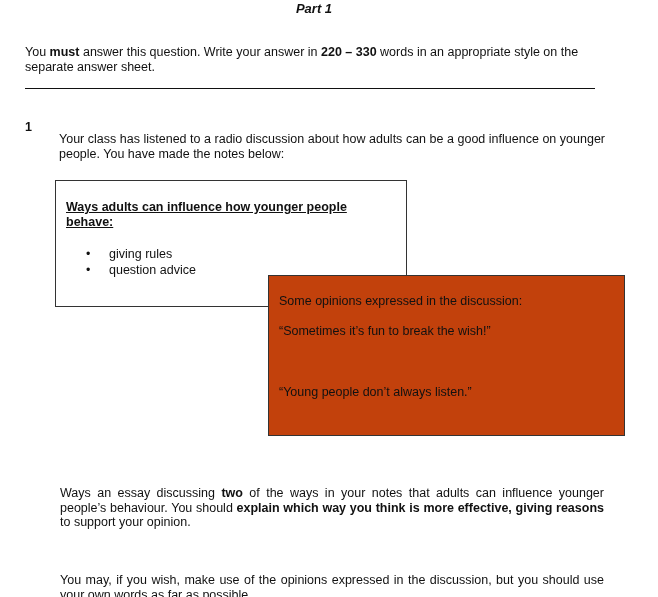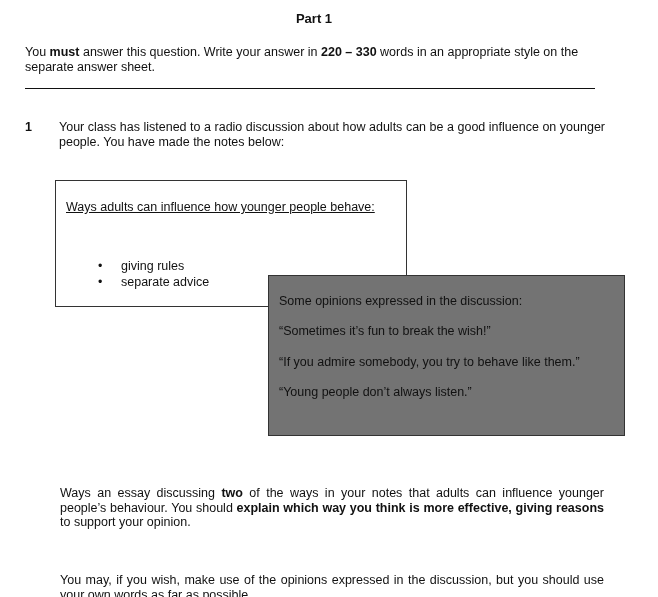--- a/index.html
+++ b/index.html
@@ -1,29 +1,29 @@
 <!DOCTYPE html>
 <html><head>
   <meta charset="utf-8">
   <style>
     html, body { margin: 0; padding: 0; background: #fff; }
     body { width: 658px; height: 597px; position: relative; overflow: hidden;
            font-family: "Liberation Sans", sans-serif; color: #111; font-size: 12.5px; }
     .abs { position: absolute; }
-    #part-title { left: 0; width: 628px; top: 11px; text-align: center; font-weight: bold; font-size: 13px; }
+    #part-title { left: 0; width: 628px; top: 1px; text-align: center; font-weight: bold; font-size: 13px; font-style: italic; }
     #instructions { left: 25px; top: 45px; width: 585px; line-height: 15px; }
     #rule { left: 25px; top: 88px; width: 570px; height: 0; border-top: 1.5px solid #111; }
     #qnum { left: 25px; top: 120px; font-weight: bold; }
-    #qtext { left: 59px; top: 120px; width: 546px; line-height: 15px; text-align: justify; }
+    #qtext { left: 59px; top: 132px; width: 546px; line-height: 15px; text-align: justify; }
     #box1 { left: 55px; top: 180px; width: 352px; height: 127px; border: 1px solid #333; box-sizing: border-box; }
-    #box1-heading { left: 10px; top: 19px; width: 320px; font-weight: normal; text-decoration: underline; line-height: 15px; }
-    #box1-list { left: 30px; top: 65px; margin: 12px; padding: 0; list-style: none; line-height: 16px; }
+    #box1-heading { left: 10px; top: 19px; width: 320px; font-weight: bold; text-decoration: underline; line-height: 15px; }
+    #box1-list { left: 30px; top: 65px; margin: 0; padding: 0; list-style: none; line-height: 16px; }
     #box1-list li { position: relative; padding-left: 23px; }
     #box1-list li::before { content: "\2022"; position: absolute; left: 0; top: 0; }
-    #box2 { left: 268px; top: 275px; width: 357px; height: 161px; border: 1px solid #333; box-sizing: border-box; background: #737373; }
+    #box2 { left: 268px; top: 275px; width: 357px; height: 161px; border: 1px solid #333; box-sizing: border-box; background: #c2410c; }
     .op { position: absolute; left: 10px; white-space: nowrap; }
     #task1 { left: 60px; top: 486px; width: 544px; line-height: 14.5px; text-align: justify; }
     #task2 { left: 60px; top: 573px; width: 544px; line-height: 15px; text-align: justify; }
     b { font-weight: bold; }
   </style>
 </head>
 <body>
 
 <div id="part-title" class="abs">Part 1</div>
 
@@ -31,26 +31,25 @@
 
 <div id="rule" class="abs"></div>
 
 <div id="qnum" class="abs">1</div>
 <div id="qtext" class="abs">Your class has listened to a radio discussion about how adults can be a good influence on younger people.  You have made the notes below:</div>
 
 <div id="box1" class="abs">
   <div id="box1-heading" class="abs">Ways adults can influence how younger people behave:</div>
   <ul id="box1-list" class="abs">
     <li>giving rules</li>
-    <li>separate advice</li>
+    <li>question advice</li>
   </ul>
 </div>
 
 <div id="box2" class="abs">
   <div class="op" style="top:18px">Some opinions expressed in the discussion:</div>
   <div class="op" style="top:48px">“Sometimes it’s fun to break the wish!”</div>
-  <div class="op" style="top:79px">“If you admire somebody, you try to behave like them.”</div>
   <div class="op" style="top:109px">“Young people don’t always listen.”</div>
 </div>
 
 <div id="task1" class="abs"><span>Ways an essay discussing </span><b>two</b><span> of the ways in your notes that adults can influence younger people’s behaviour.  You should </span><b>explain which way you think is more effective, giving reasons</b><span> to support your opinion.</span></div>
 
 <div id="task2" class="abs">You may, if you wish, make use of the opinions expressed in the discussion, but you should use your own words as far as possible.</div>
 
 </body></html>

